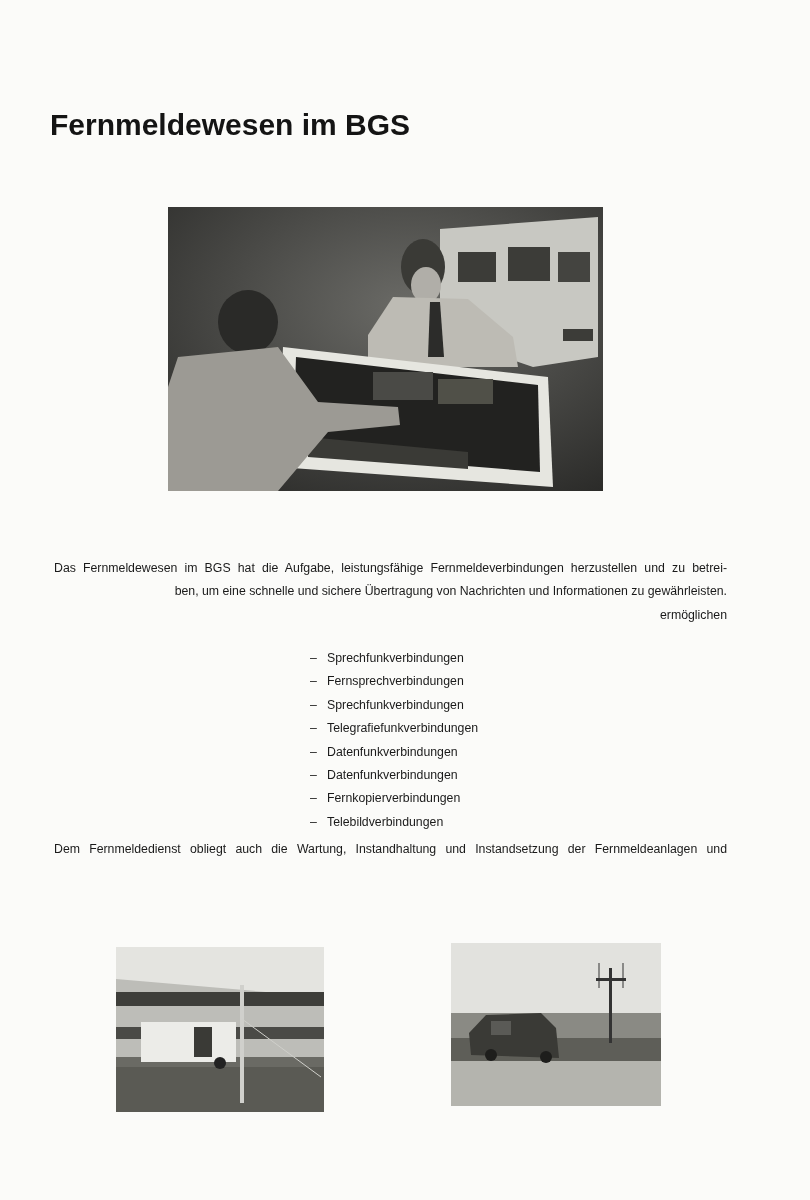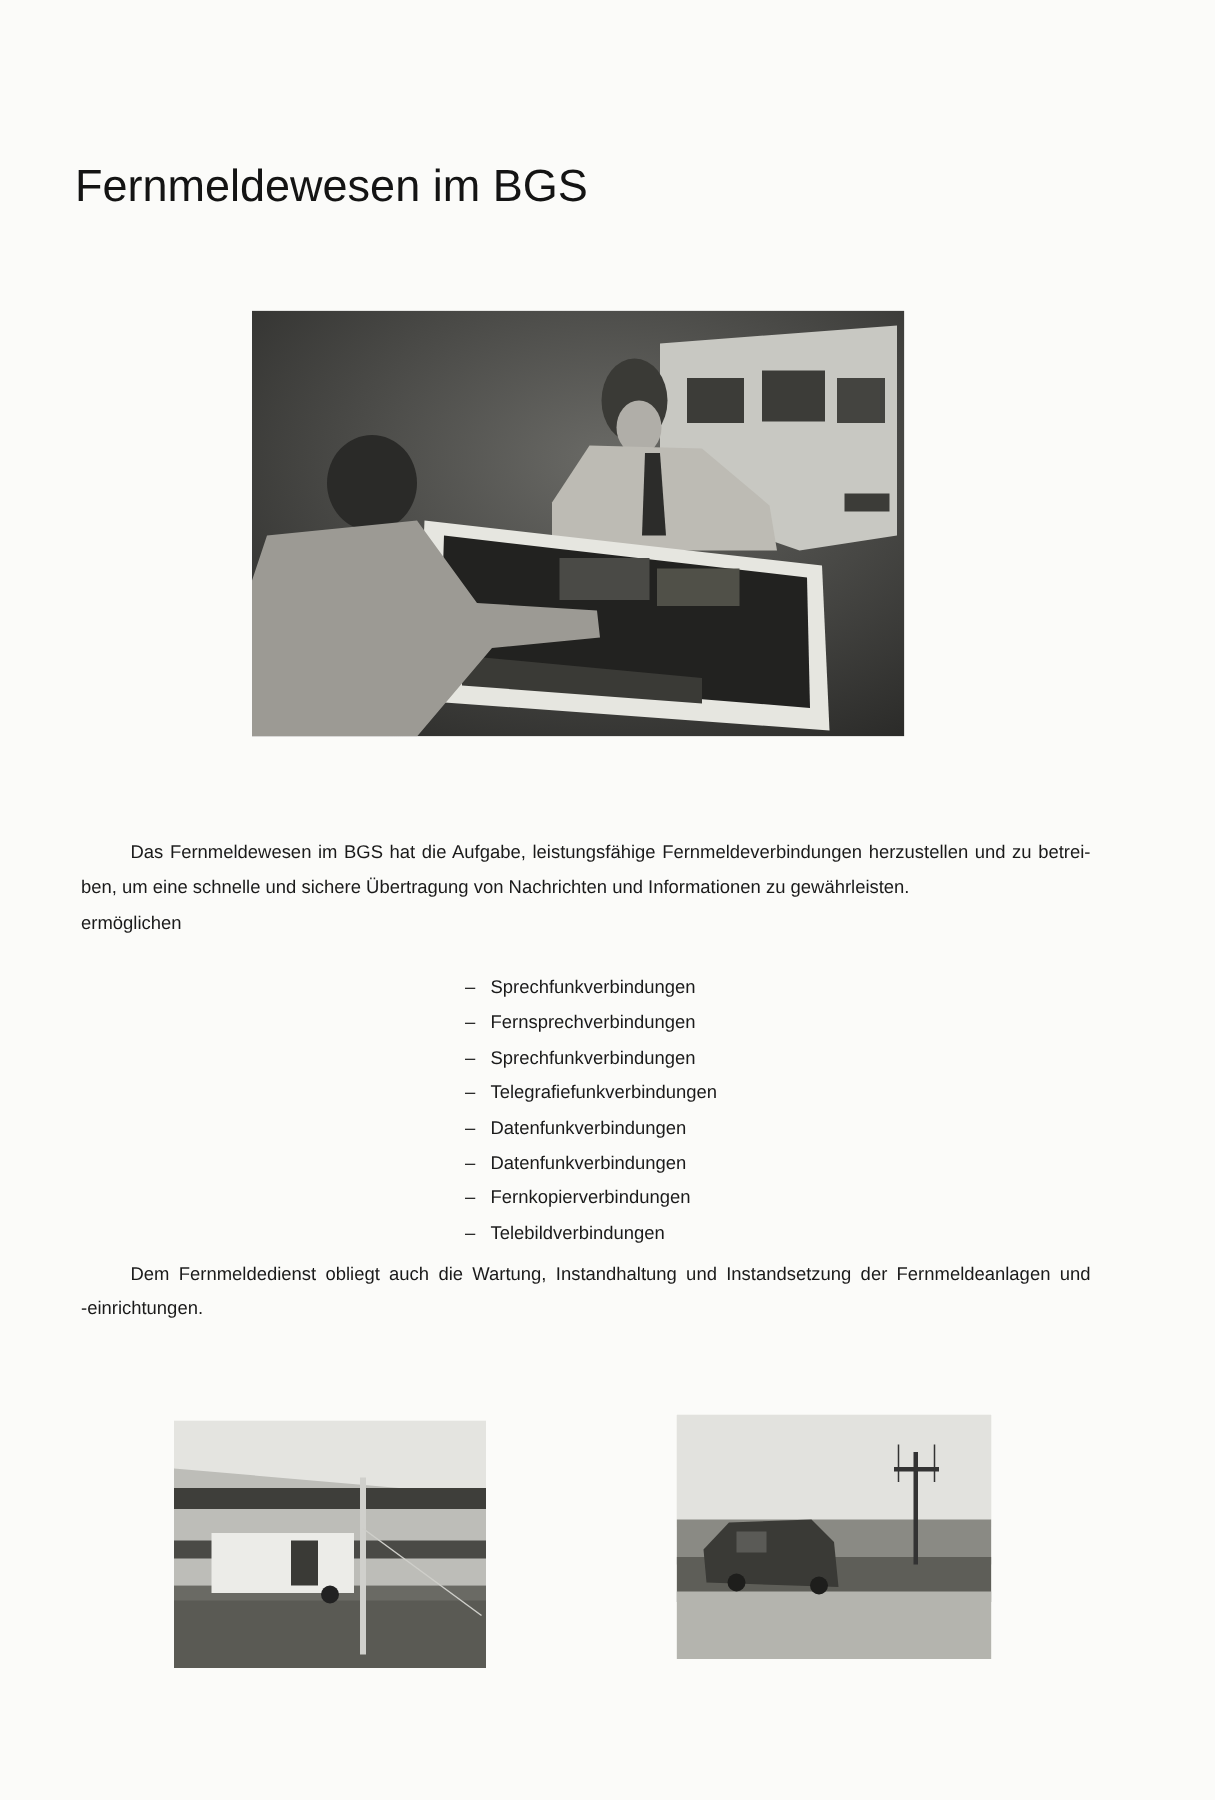--- a/index.html
+++ b/index.html
@@ -2,32 +2,32 @@
 <html><head>
   <meta charset="utf-8">
   <style>
     html, body { margin: 0; padding: 0; }
     body {
       width: 810px; height: 1200px; background: #fbfbf9; position: relative; overflow: hidden;
       font-family: "Liberation Sans", sans-serif; color: #1a1a1a;
     }
     .title {
       position: absolute; left: 50px; top: 108px;
-      font-family: "Liberation Sans", sans-serif; font-weight: normal; font-size: 30px;
+      font-family: "Liberation Sans", sans-serif; font-weight: bold; font-size: 30px;
       letter-spacing: 0px; color: #141414; margin: 0;
     }
     .photo { position: absolute; overflow: hidden; }
     .photo svg { display: block; width: 100%; height: 100%; }
     #photo-main { left: 168px; top: 207px; width: 435px; height: 284px; }
     #photo-van { left: 116px; top: 947px; width: 208px; height: 165px; }
     #photo-truck { left: 451px; top: 943px; width: 210px; height: 163px; }
 
     .para { position: absolute; left: 54px; width: 673px; font-size: 12.3px; line-height: 23.4px; }
-    .para .line { display: block; white-space: nowrap; }
-    .para .justify { text-align: justify; text-align-last: justify; white-space: normal; margin-left: 33px; }
+    .para .line { display: block; white-space: nowrap; text-align: right; }
+    .para .justify { text-align: justify; text-align-last: justify; white-space: normal; }
     #para-1 { top: 557px; }
     #list { position: absolute; left: 310px; top: 647px; margin: 0; padding: 0; list-style: none; font-size: 12.3px; line-height: 23.4px; }
     #list li { display: flex; }
     #list .dash { width: 17px; display: inline-block; }
     #para-2 { top: 838px; }
   </style>
 </head>
 <body>
 
 <h1 class="title">Fernmeldewesen im BGS</h1>
@@ -100,21 +100,20 @@
       <span>Fernkopierverbindungen</span>
     </li>
   <li>
       <span class="dash">–</span>
       <span>Telebildverbindungen</span>
     </li>
 </ul>
 
 <div class="para" id="para-2">
   <span class="line justify">Dem Fernmeldedienst obliegt auch die Wartung, Instandhaltung und Instandsetzung der Fernmeldeanlagen und</span>
-  <span class="line">-einrichtungen.</span>
 </div>
 
 <div class="photo" id="photo-van">
   <svg viewBox="0 0 208 165" preserveAspectRatio="none">
     <rect width="208" height="165" fill="#d8d8d4"></rect>
     <rect y="0" width="208" height="45" fill="#e4e4e0"></rect>
 
     <polygon points="0,32 208,50 208,110 0,110" fill="#bdbdb8"></polygon>
     <rect x="0" y="45" width="208" height="14" fill="#3e3e3a"></rect>
     <rect x="0" y="80" width="208" height="12" fill="#4a4a46"></rect>

